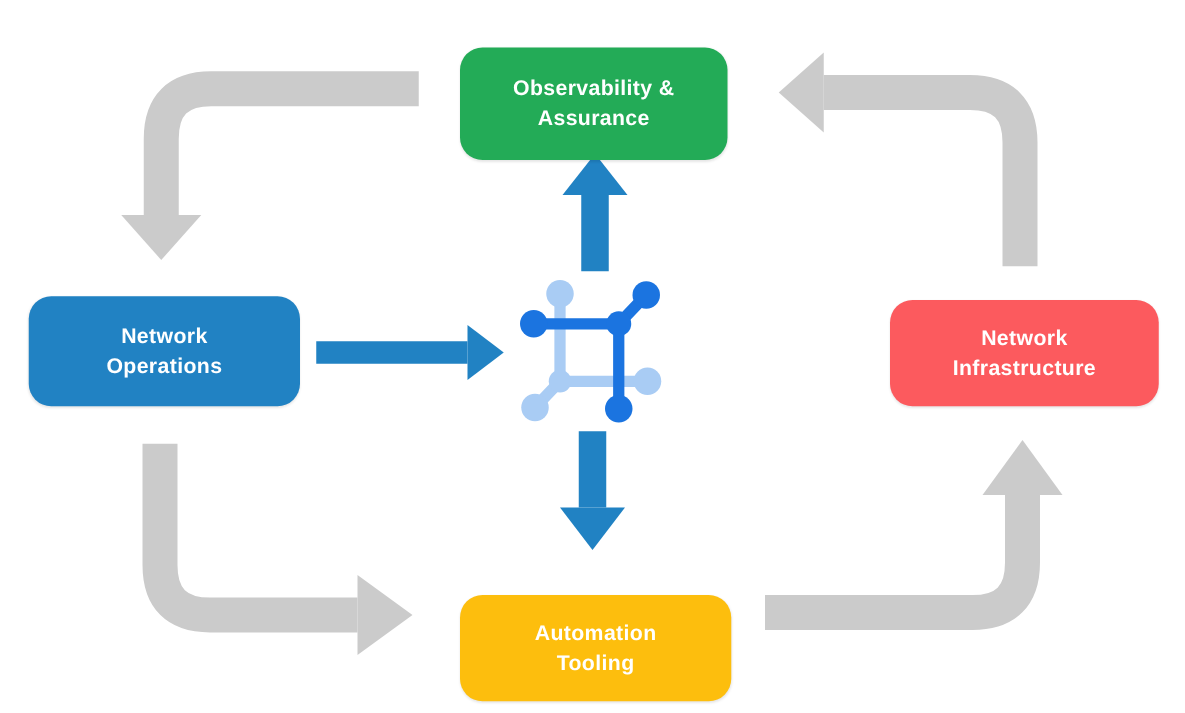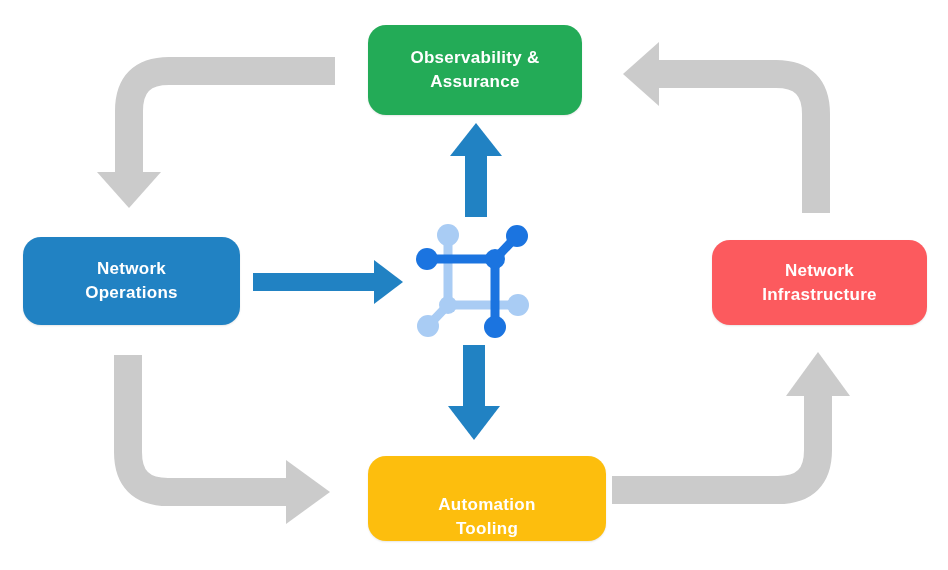--- a/index.html
+++ b/index.html
@@ -15,24 +15,24 @@
     position:absolute;
     display:flex;align-items:center;justify-content:center;
     border-radius:18px;
     color:#ffffff;
     font-size:17px;font-weight:700;
     line-height:1.4;text-align:center;
     letter-spacing:.3px;
     white-space:pre-line;
     box-shadow:0 1px 2px rgba(0,0,0,.10);
   }
-  .node-observability{left:368px;top:25px;width:214px;height:90px;}
+  .node-observability{left:368px;top:38px;width:214px;height:90px;}
   .node-netops{left:23px;top:237px;width:217px;height:88px;}
   .node-netinfra{left:712px;top:240px;width:215px;height:85px;}
-  .node-autotool{left:368px;top:456px;width:238px;height:85px;align-items:flex-end;}
+  .node-autotool{left:368px;top:476px;width:217px;height:85px;}
 </style>
 </head>
 <body>
 
 <div class="canvas">
 
   <svg class="arrow-layer" width="948" height="570" viewBox="0 0 948 570">
 
     <g>
       <path d="M 335 71 L 169 71 Q 129 71 129 111 L 129 174" fill="none" stroke-width="28" stroke="#CBCBCB"></path>

